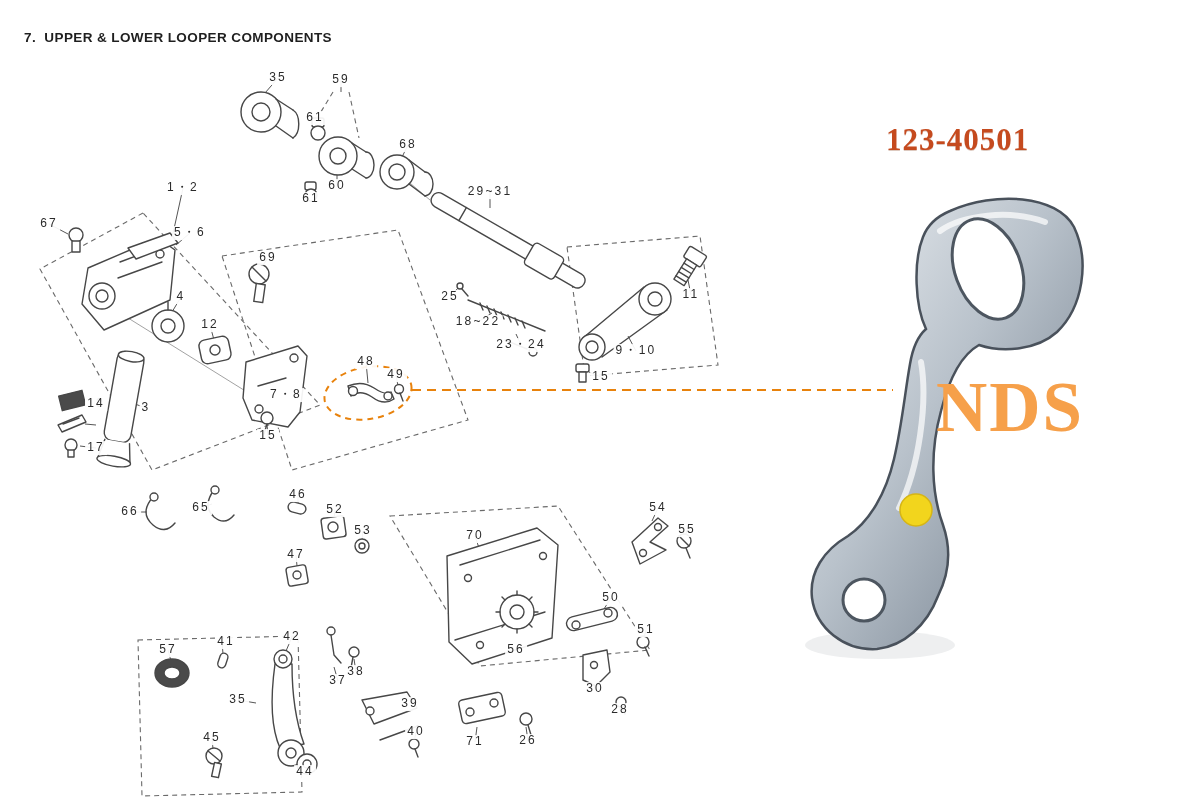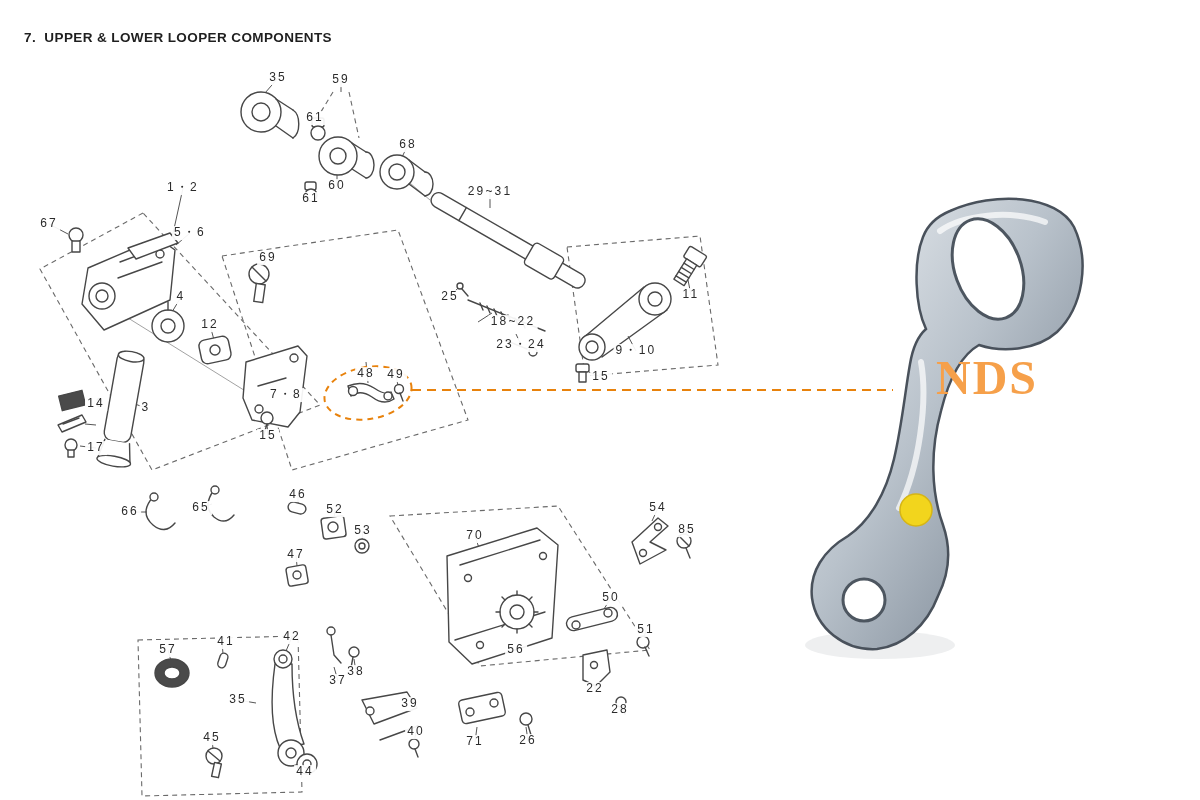--- a/index.html
+++ b/index.html
@@ -7,22 +7,22 @@
          font-family:"Liberation Sans",sans-serif;}
   .stage>svg{position:absolute;left:0;top:0;}
   .page-title{position:absolute;left:24px;top:30px;font-size:13.5px;font-weight:bold;
               color:#1f1f1f;letter-spacing:.4px;white-space:pre;}
   .lbl{position:absolute;transform:translate(-50%,-50%);font-size:12px;color:#2b2b2b;
        letter-spacing:2.2px;background:rgba(255,255,255,.93);padding:0 2px;line-height:1.15;
        white-space:nowrap;}
   .part-number{position:absolute;left:886px;top:122px;font-family:"Liberation Serif",serif;
                font-size:31px;font-weight:bold;color:var(--partnum,#c54a1e);letter-spacing:1px;
                text-shadow:0 1px 0 rgba(120,40,0,.25);}
-  .watermark{position:absolute;left:936px;top:350px;font-family:"Liberation Serif",serif;
-             font-size:48px;font-weight:bold;color:var(--watermark,#f6a04a);letter-spacing:2px;}
+  .watermark{position:absolute;left:936px;top:367px;font-family:"Liberation Serif",serif;
+             font-size:71px;font-weight:bold;color:var(--watermark,#f6a04a);letter-spacing:2px;}
   
   .dash *{fill:none;stroke:#6a6a6a;stroke-width:1.1;stroke-dasharray:5 4;}
   #leader-lines line{stroke:#555;stroke-width:1;}
   .thin line{stroke:#8a8a8a;stroke-width:.8;}
   .ink *{stroke:#474747;stroke-width:1.4;fill:none;stroke-linejoin:round;stroke-linecap:round;}
   .ink .wf{fill:#fff;}
   .ink .gf{fill:#4a4a4a;}
   .accent-stroke *{stroke:var(--accent,#e8820c);fill:none;}
   .accent-stroke ellipse{stroke-width:2;stroke-dasharray:6 5;}
   .accent-stroke line{stroke-width:2.2;stroke-dasharray:9 6;}
@@ -390,54 +390,55 @@
       <div class="lbl" style="left: 311px; top: 199px;">61</div>
       <div class="lbl" style="left: 183px; top: 188px;">1・2</div>
       <div class="lbl" style="left: 490px; top: 192px;">29~31</div>
       <div class="lbl" style="left: 49px; top: 224px;">67</div>
       <div class="lbl" style="left: 190px; top: 233px;">5・6</div>
       <div class="lbl" style="left: 268px; top: 258px; text-align: right;">69</div>
       <div class="lbl" style="left: 450px; top: 297px;">25</div>
       <div class="lbl" style="left: 181px; top: 297px;">4</div>
       <div class="lbl" style="left: 691px; top: 295px;">11</div>
       <div class="lbl" style="left: 210px; top: 325px;">12</div>
-      <div class="lbl" style="left: 478px; top: 322px; margin-left: 35px;">18~22</div>
+      <div class="lbl" style="left: 478px; top: 322px;">18~22</div>
       <div class="lbl" style="left: 521px; top: 345px;">23・24</div>
       <div class="lbl" style="left: 636px; top: 351px;">9・10</div>
-      <div class="lbl" style="left: 366px; top: 362px; margin-top: 12px;">48</div>
+      <div class="lbl" style="left: 366px; top: 362px;">48</div>
       <div class="lbl" style="left: 396px; top: 375px;">49</div>
       <div class="lbl" style="left: 601px; top: 377px;">15</div>
       <div class="lbl" style="left: 286px; top: 395px;">7・8</div>
       <div class="lbl" style="left: 96px; top: 404px;">13</div>
       <div class="lbl" style="left: 146px; top: 408px;">3</div>
       <div class="lbl" style="left: 96px; top: 404px;">14</div>
       <div class="lbl" style="left: 268px; top: 436px;">15</div>
       <div class="lbl" style="left: 96px; top: 448px;">17</div>
       <div class="lbl" style="left: 130px; top: 512px;">66</div>
       <div class="lbl" style="left: 201px; top: 508px;">65</div>
       <div class="lbl" style="left: 298px; top: 495px;">46</div>
       <div class="lbl" style="left: 335px; top: 510px;">52</div>
       <div class="lbl" style="left: 363px; top: 531px;">53</div>
       <div class="lbl" style="left: 658px; top: 508px;">54</div>
-      <div class="lbl" style="left: 687px; top: 530px;">85</div>
+      <div class="lbl" style="left: 687px; top: 530px;">55</div>
       <div class="lbl" style="left: 475px; top: 536px;">70</div>
       <div class="lbl" style="left: 296px; top: 555px;">47</div>
       <div class="lbl" style="left: 611px; top: 598px;">50</div>
       <div class="lbl" style="left: 646px; top: 630px;">51</div>
       <div class="lbl" style="left: 516px; top: 650px;">56</div>
       <div class="lbl" style="left: 168px; top: 650px;">57</div>
       <div class="lbl" style="left: 226px; top: 642px;">41</div>
       <div class="lbl" style="left: 292px; top: 637px;">42</div>
       <div class="lbl" style="left: 356px; top: 672px;">38</div>
       <div class="lbl" style="left: 338px; top: 681px;">37</div>
-      <div class="lbl" style="left: 595px; top: 689px;">22</div>
+      <div class="lbl" style="left: 595px; top: 689px;">30</div>
       <div class="lbl" style="left: 620px; top: 710px;">28</div>
       <div class="lbl" style="left: 238px; top: 700px;">35</div>
       <div class="lbl" style="left: 410px; top: 704px;">39</div>
       <div class="lbl" style="left: 416px; top: 732px;">40</div>
       <div class="lbl" style="left: 475px; top: 742px;">71</div>
       <div class="lbl" style="left: 528px; top: 741px;">26</div>
       <div class="lbl" style="left: 212px; top: 738px;">45</div>
       <div class="lbl" style="left: 305px; top: 772px;">44</div>
     </div>
+<div class="part-number">123-40501</div>
 <div class="watermark">NDS</div>
 
 </div>
 
 </body></html>

